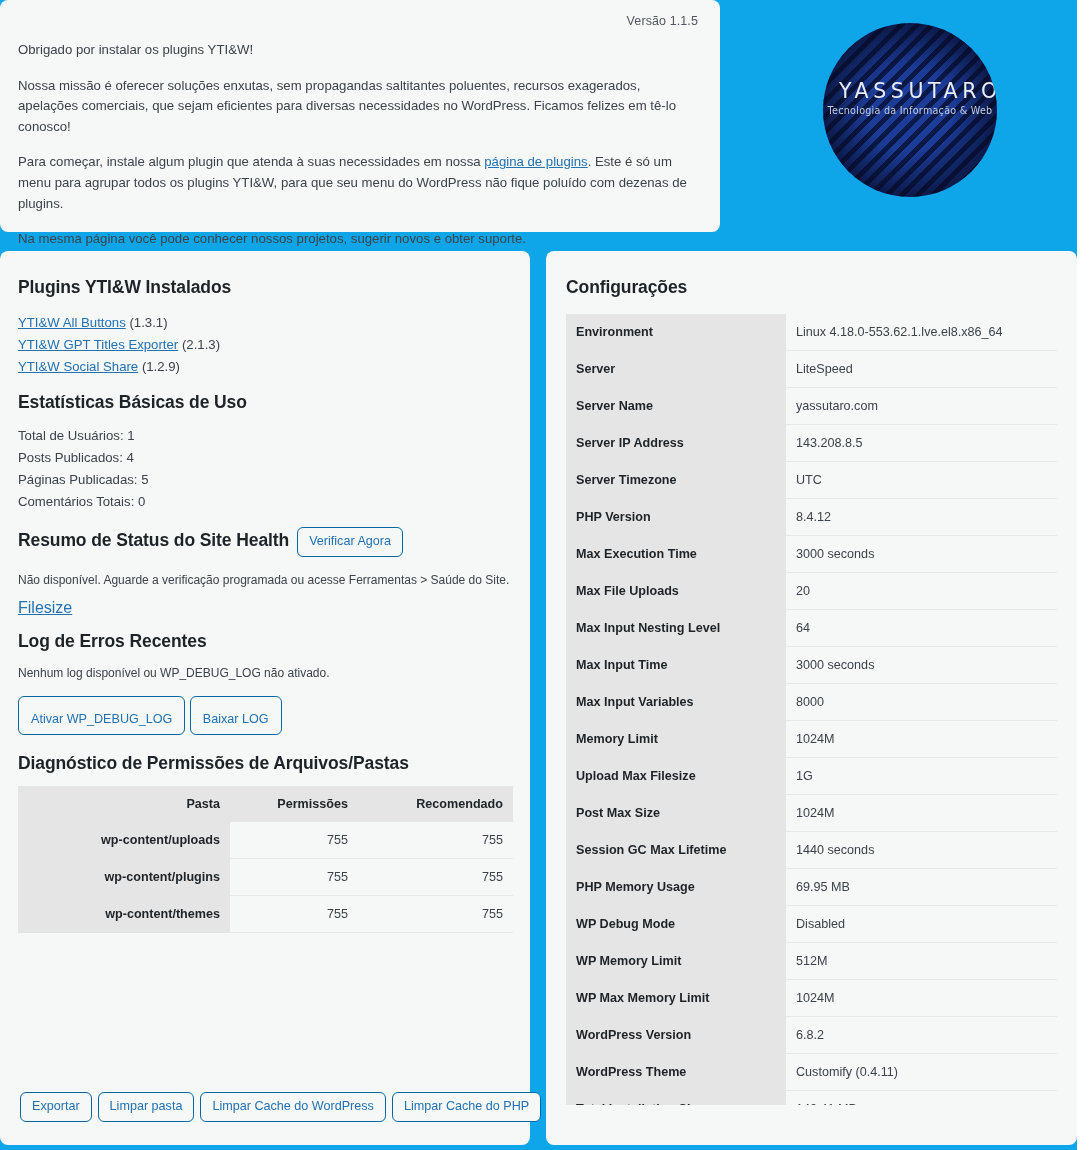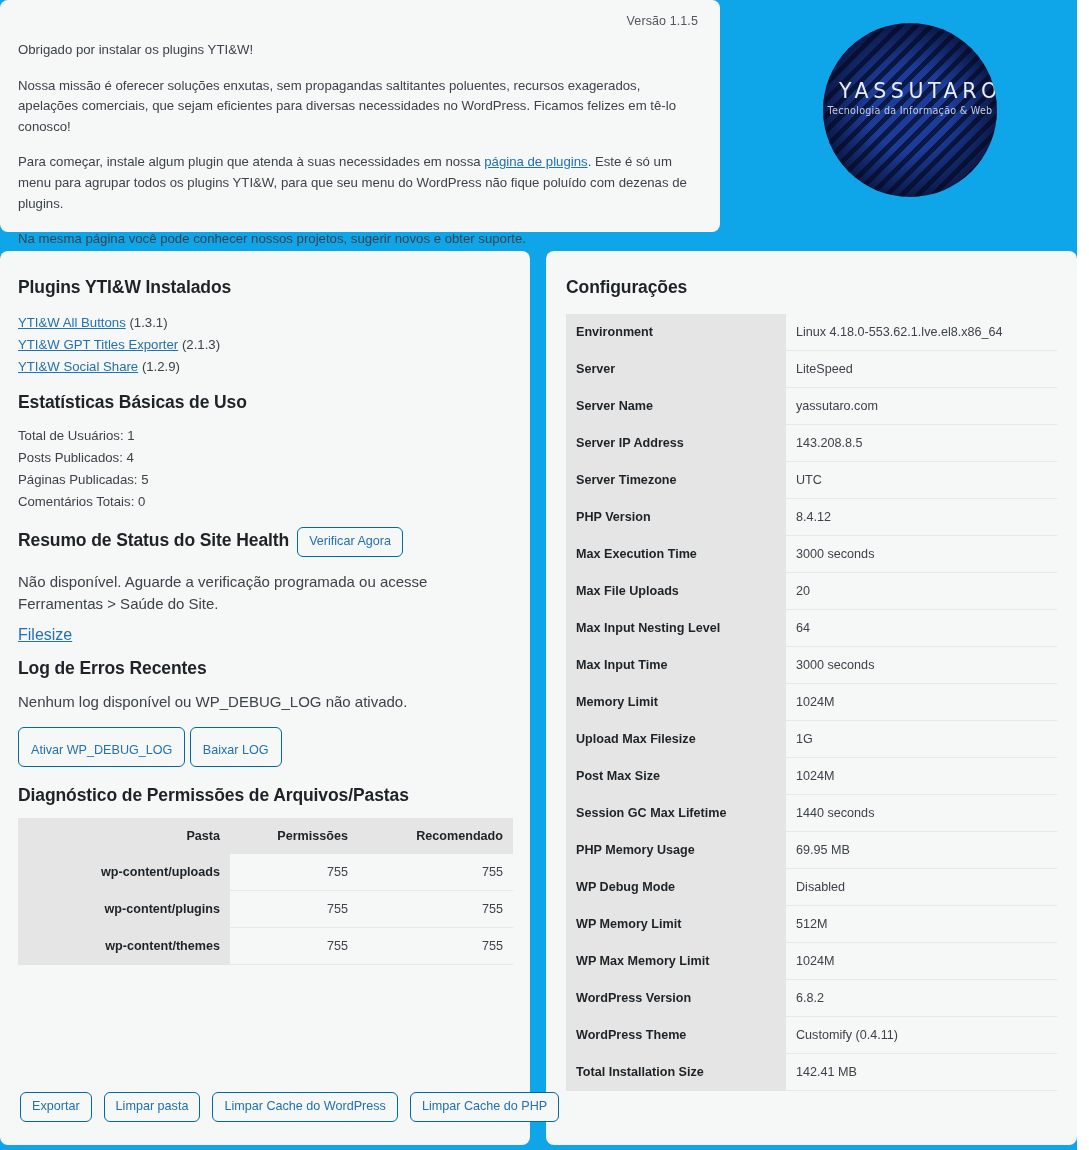--- a/index.html
+++ b/index.html
@@ -172,21 +172,21 @@
     line-height: 1;
     padding: 7px 11px 8px 11px;
     font-family: "Liberation Sans", sans-serif;
     cursor: pointer;
     white-space: nowrap;
     box-sizing: border-box;
   }
   .btn.lg { padding: 16px 12px 9px 12px; }
 
   .note-text {
-    font-size: 15px;
+    font-size: 12px;
     line-height: 1.5;
     color: #3c434a;
     margin: 0;
   }
 
   
   table.perm {
     border-collapse: collapse;
     width: 495px;
     table-layout: fixed;
@@ -248,21 +248,21 @@
     position: relative;
     height: 793px;
     overflow: hidden;
   }
 
   .btn-bar {
     position: absolute;
     left: 20px;
     top: 1092px;
     display: flex;
-    gap: 12px;
+    gap: 6px;
   }
 </style>
 </head>
 <body>
 
 <div class="page">
 
   <div class="intro-panel">
     <div class="version-line">Versão 1.1.5</div>
     <p class="body">Obrigado por instalar os plugins YTI&amp;W!</p>
@@ -400,20 +400,24 @@
             </tr>
             <tr>
               <td class="k">Max Input Nesting Level</td>
               <td class="v">64</td>
             </tr>
             <tr>
               <td class="k">Max Input Time</td>
               <td class="v">3000 seconds</td>
             </tr>
             <tr>
+              <td class="k">Max Input Variables</td>
+              <td class="v">8000</td>
+            </tr>
+            <tr>
               <td class="k">Memory Limit</td>
               <td class="v">1024M</td>
             </tr>
             <tr>
               <td class="k">Upload Max Filesize</td>
               <td class="v">1G</td>
             </tr>
             <tr>
               <td class="k">Post Max Size</td>
               <td class="v">1024M</td>

